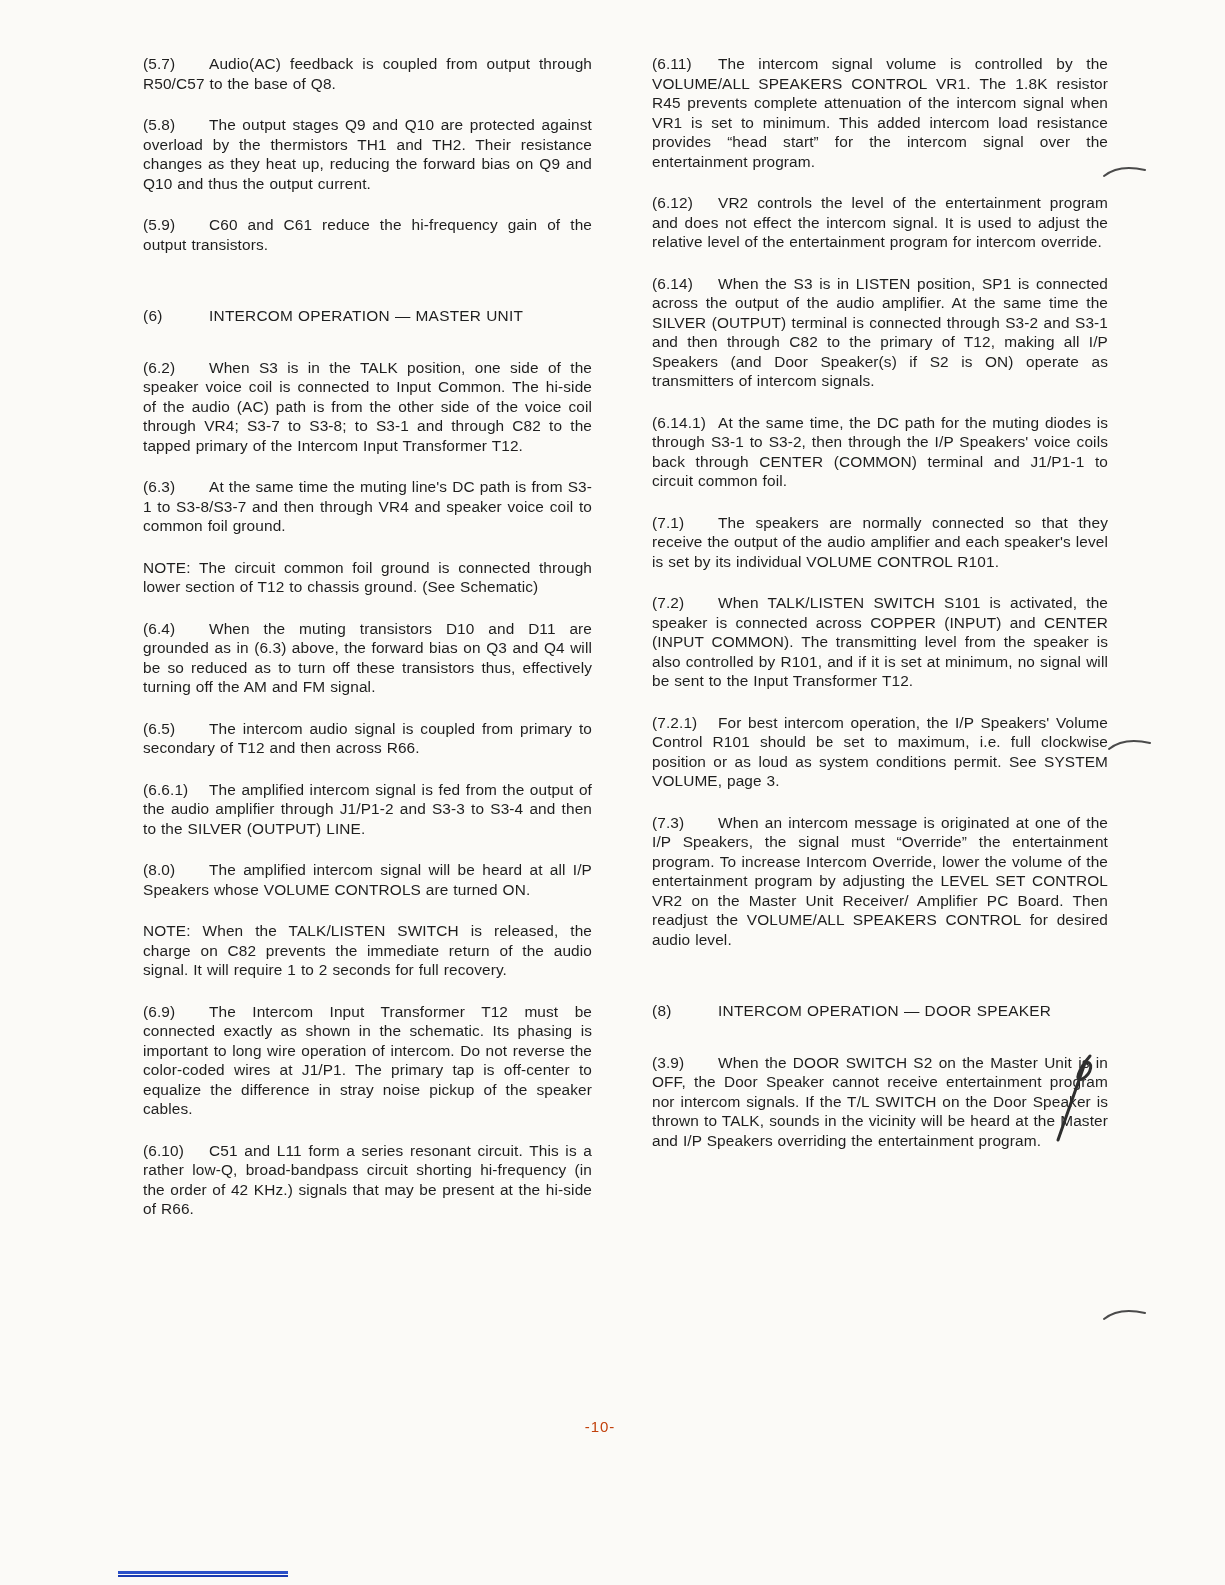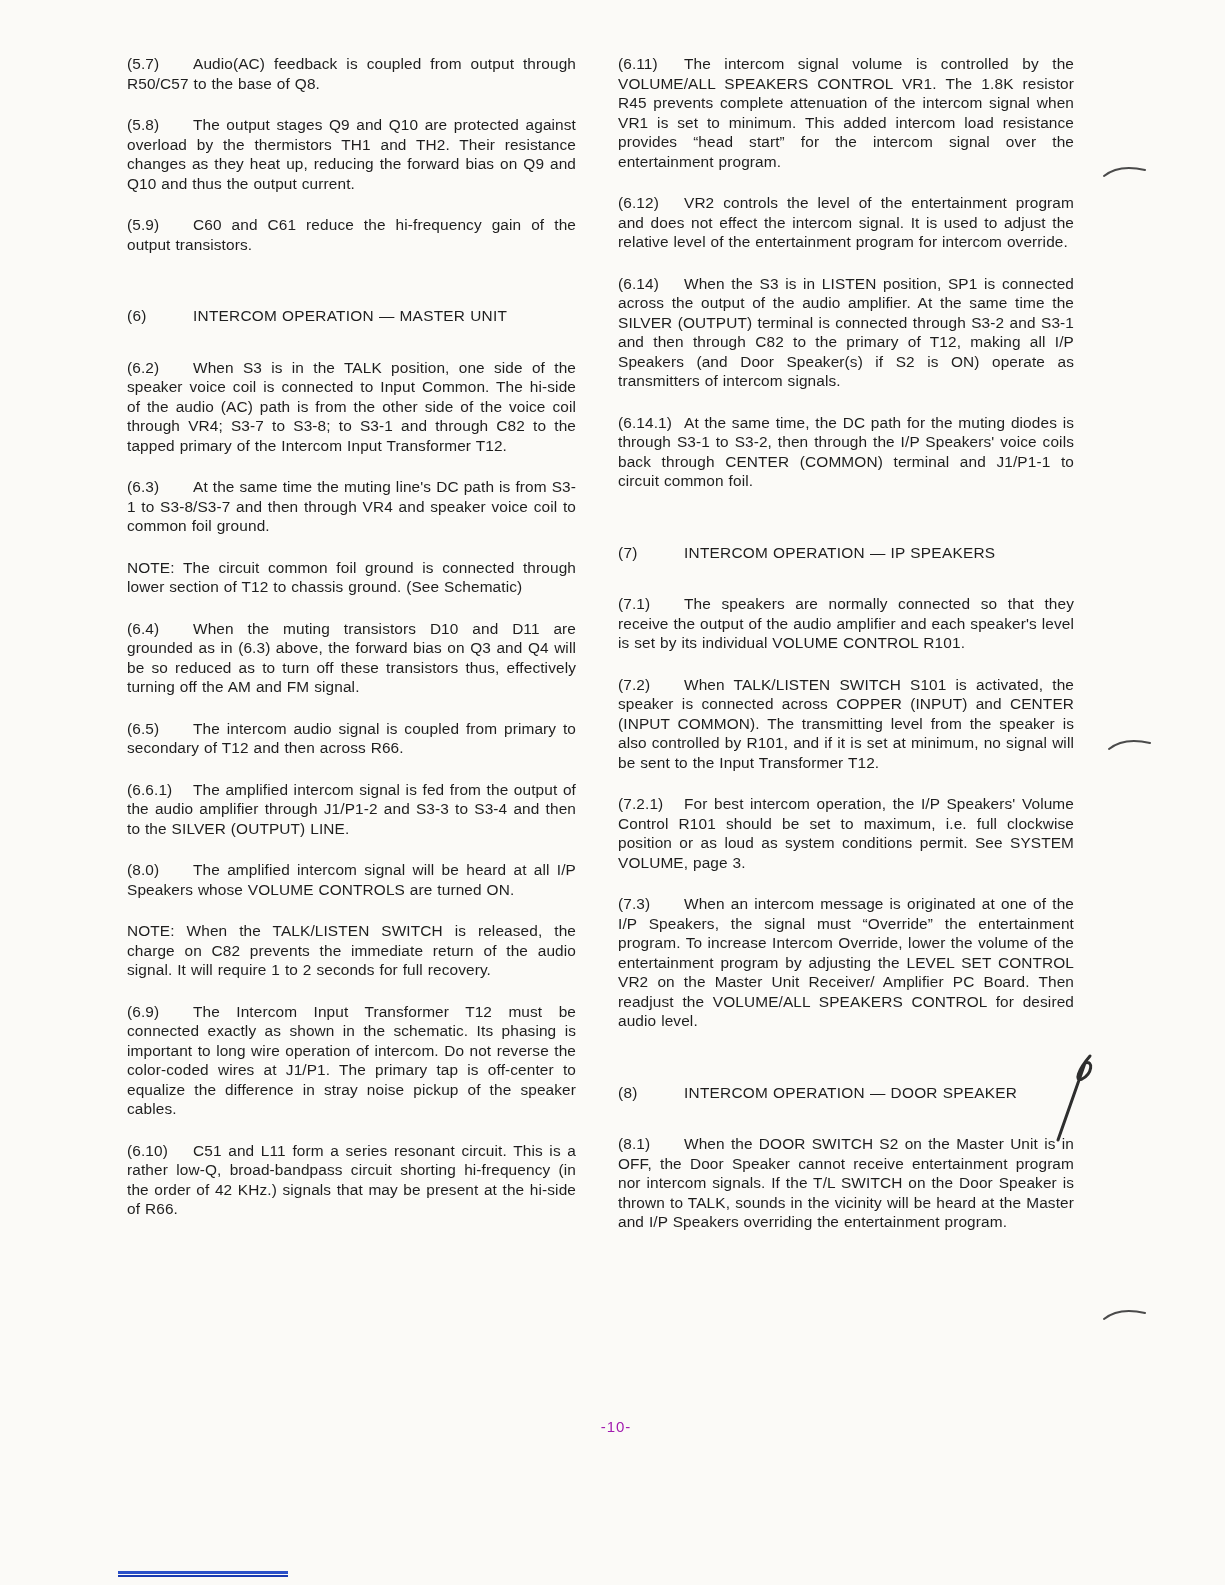--- a/index.html
+++ b/index.html
@@ -9,24 +9,24 @@
     background: #fbfaf7;
     font-family: "Liberation Sans", sans-serif;
     color: #1e1e1e;
     position: relative;
     overflow: hidden;
   }
   .page { position: absolute; inset: 0; }
 
   .columns {
     position: absolute;
-    left: 127px;
+    left: 143px;
     top: 54px;
     display: flex;
-    gap: 42px;
+    gap: 60px;
   }
   .col { width: 449px; }
   .col.right { width: 456px; }
 
   .para {
     font-size: 15.4px;
     line-height: 19.5px;
     text-align: justify;
     margin: 0 0 22px 0;
     letter-spacing: 0.12px;
@@ -38,27 +38,27 @@
   }
   .para.heading {
     font-weight: 400;
     letter-spacing: 0.25px;
     margin-top: 52px;
     margin-bottom: 32px;
   }
 
   .pageno {
     position: absolute;
-    left: 16px;
+    left: 0;
     width: 1200px;
     top: 1418px;
     text-align: center;
     font-size: 15px;
     letter-spacing: 1px;
-    color: #a21caf;
+    color: #c2410c;
   }
 
   .pen-mark { position: absolute; left: 1048px; top: 1052px; }
   .curl-mark { position: absolute; }
   .curl-1 { left: 1103px; top: 163px; }
   .curl-2 { left: 1108px; top: 736px; }
   .curl-3 { left: 1103px; top: 1306px; }
 
   .footer-line {
     position: absolute;
@@ -90,27 +90,26 @@
         <div class="para"><span class="pnum">(8.0)</span><span class="ptext">The amplified intercom signal will be heard at all I/P Speakers whose VOLUME CONTROLS are turned ON.</span></div>
         <div class="para"><span class="ptext">NOTE: When the TALK/LISTEN SWITCH is released, the charge on C82 prevents the immediate return of the audio signal. It will require 1 to 2 seconds for full recovery.</span></div>
         <div class="para"><span class="pnum">(6.9)</span><span class="ptext">The Intercom Input Transformer T12 must be connected exactly as shown in the schematic. Its phasing is important to long wire operation of intercom. Do not reverse the color-coded wires at J1/P1. The primary tap is off-center to equalize the difference in stray noise pickup of the speaker cables.</span></div>
         <div class="para"><span class="pnum">(6.10)</span><span class="ptext">C51 and L11 form a series resonant circuit. This is a rather low-Q, broad-bandpass circuit shorting hi-frequency (in the order of 42 KHz.) signals that may be present at the hi-side of R66.</span></div>
       </div>
     <div class="col right" id="col-right">
         <div class="para"><span class="pnum">(6.11)</span><span class="ptext">The intercom signal volume is controlled by the VOLUME/ALL SPEAKERS CONTROL VR1. The 1.8K resistor R45 prevents complete attenuation of the intercom signal when VR1 is set to minimum. This added intercom load resistance provides “head start” for the intercom signal over the entertainment program.</span></div>
         <div class="para"><span class="pnum">(6.12)</span><span class="ptext">VR2 controls the level of the entertainment program and does not effect the intercom signal. It is used to adjust the relative level of the entertainment program for intercom override.</span></div>
         <div class="para"><span class="pnum">(6.14)</span><span class="ptext">When the S3 is in LISTEN position, SP1 is connected across the output of the audio amplifier. At the same time the SILVER (OUTPUT) terminal is connected through S3-2 and S3-1 and then through C82 to the primary of T12, making all I/P Speakers (and Door Speaker(s) if S2 is ON) operate as transmitters of intercom signals.</span></div>
         <div class="para"><span class="pnum">(6.14.1)</span><span class="ptext">At the same time, the DC path for the muting diodes is through S3-1 to S3-2, then through the I/P Speakers' voice coils back through CENTER (COMMON) terminal and J1/P1-1 to circuit common foil.</span></div>
-        <div class="para heading"><span class="pnum">(7)</span><span class="ptext">INTERCOM OPERATION — IP SPEAKERS</span></div>
         <div class="para"><span class="pnum">(7.1)</span><span class="ptext">The speakers are normally connected so that they receive the output of the audio amplifier and each speaker's level is set by its individual VOLUME CONTROL R101.</span></div>
         <div class="para"><span class="pnum">(7.2)</span><span class="ptext">When TALK/LISTEN SWITCH S101 is activated, the speaker is connected across COPPER (INPUT) and CENTER (INPUT COMMON). The transmitting level from the speaker is also controlled by R101, and if it is set at minimum, no signal will be sent to the Input Transformer T12.</span></div>
         <div class="para"><span class="pnum">(7.2.1)</span><span class="ptext">For best intercom operation, the I/P Speakers' Volume Control R101 should be set to maximum, i.e. full clockwise position or as loud as system conditions permit. See SYSTEM VOLUME, page 3.</span></div>
         <div class="para"><span class="pnum">(7.3)</span><span class="ptext">When an intercom message is originated at one of the I/P Speakers, the signal must “Override” the entertainment program. To increase Intercom Override, lower the volume of the entertainment program by adjusting the LEVEL SET CONTROL VR2 on the Master Unit Receiver/ Amplifier PC Board. Then readjust the VOLUME/ALL SPEAKERS CONTROL for desired audio level.</span></div>
         <div class="para heading"><span class="pnum">(8)</span><span class="ptext">INTERCOM OPERATION — DOOR SPEAKER</span></div>
-        <div class="para"><span class="pnum">(8.1)</span><span class="ptext">When the DOOR SWITCH S2 on the Master Unit is in OFF, the Door Speaker cannot receive entertainment program nor intercom signals. If the T/L SWITCH on the Door Speaker is thrown to TALK, sounds in the vicinity will be heard at the Master and I/P Speakers overriding the entertainment program.</span></div>
+        <div class="para"><span class="pnum">(3.9)</span><span class="ptext">When the DOOR SWITCH S2 on the Master Unit is in OFF, the Door Speaker cannot receive entertainment program nor intercom signals. If the T/L SWITCH on the Door Speaker is thrown to TALK, sounds in the vicinity will be heard at the Master and I/P Speakers overriding the entertainment program.</span></div>
       </div>
   </div>
 
   <div class="pageno">-10-</div>
 
   <svg class="pen-mark" width="54" height="94" viewBox="0 0 54 94">
     <path d="M42,4 C30,18 26,30 34,27 C44,22 46,8 37,11 L10,88" fill="none" stroke="#2e2e2e" stroke-width="3" stroke-linecap="round"></path>
   </svg>
 
   <svg class="curl-mark curl-1" width="44" height="16" viewBox="0 0 44 16">

